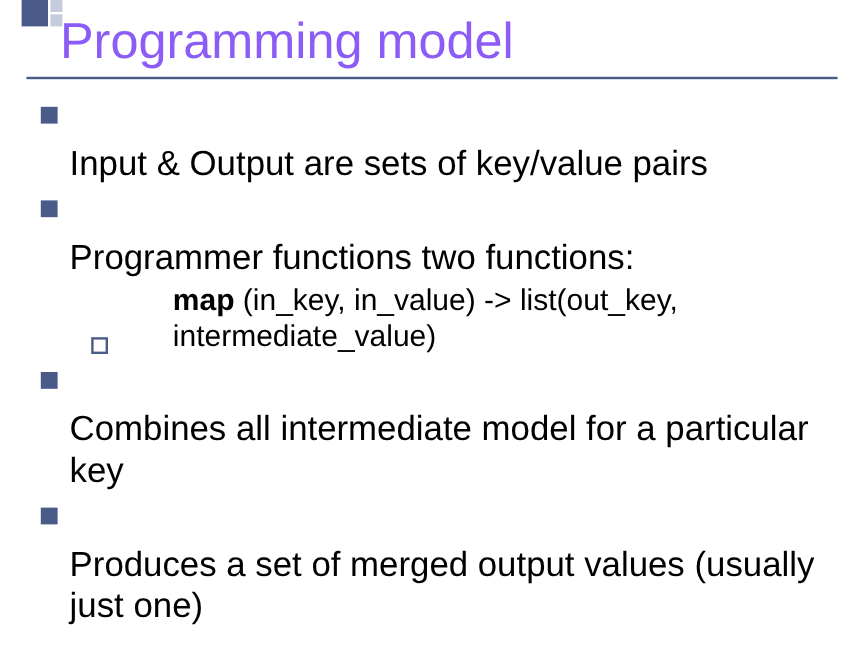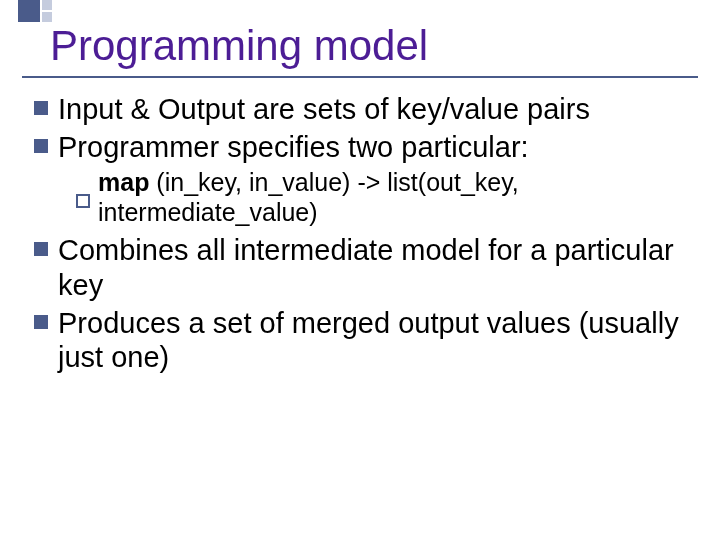--- a/index.html
+++ b/index.html
@@ -31,23 +31,23 @@
       width: 10px;
       height: 10px;
       background: #c5ccde;
     }
     .slide {
       padding: 8px 22px 0 22px;
     }
     .title {
       font-size: 42px;
       font-weight: 400;
-      color: #4c1d95;
+      color: #8b5cf6;
       padding-left: 28px;
-      margin-top: 14px;
+      margin-top: 2px;
       letter-spacing: 0px;
     }
     .hr {
       border: none;
       border-top: 2.5px solid #4a5b8a;
       margin: 6px 0 14px 0;
     }
     .body {
       padding-left: 12px;
       padding-right: 8px;
@@ -62,30 +62,32 @@
       height: 14px;
       background: #4a5b8a;
       flex-shrink: 0;
       margin-top: 9px;
       margin-right: 10px;
     }
     .l1 .txt1 {
       font-size: 29px;
       line-height: 1.18;
       color: #000;
+      margin-top: 40px;
     }
     .l2group {
       padding-left: 42px;
       margin-top: 4px;
       margin-bottom: 6px;
     }
     .l2 {
       display: flex;
-      align-items: center;
+      align-items: flex-end;
       margin-bottom: 2px;
+      gap: 46px;
     }
     .l2 .bullet2 {
       width: 14px;
       height: 14px;
       border: 2.5px solid #4a5b8a;
       flex-shrink: 0;
       margin-top: 7px;
       margin-right: 8px;
     }
     .l2 .txt2 {
@@ -111,21 +113,21 @@
   <hr class="hr">
   <div class="body">
 
     <div class="l1">
       <div class="bullet1"></div>
       <div class="txt1">Input &amp; Output are sets of key/value pairs</div>
     </div>
 
     <div class="l1">
       <div class="bullet1"></div>
-      <div class="txt1">Programmer specifies two particular:</div>
+      <div class="txt1">Programmer functions two functions:</div>
     </div>
 
     <div class="l2group">
       <div class="l2">
         <div class="bullet2"></div>
         <div class="txt2"><span class="bold">map</span><span> (in_key, in_value) -&gt; list(out_key, intermediate_value)</span></div>
       </div>
     </div>
 
     <div class="l1">

